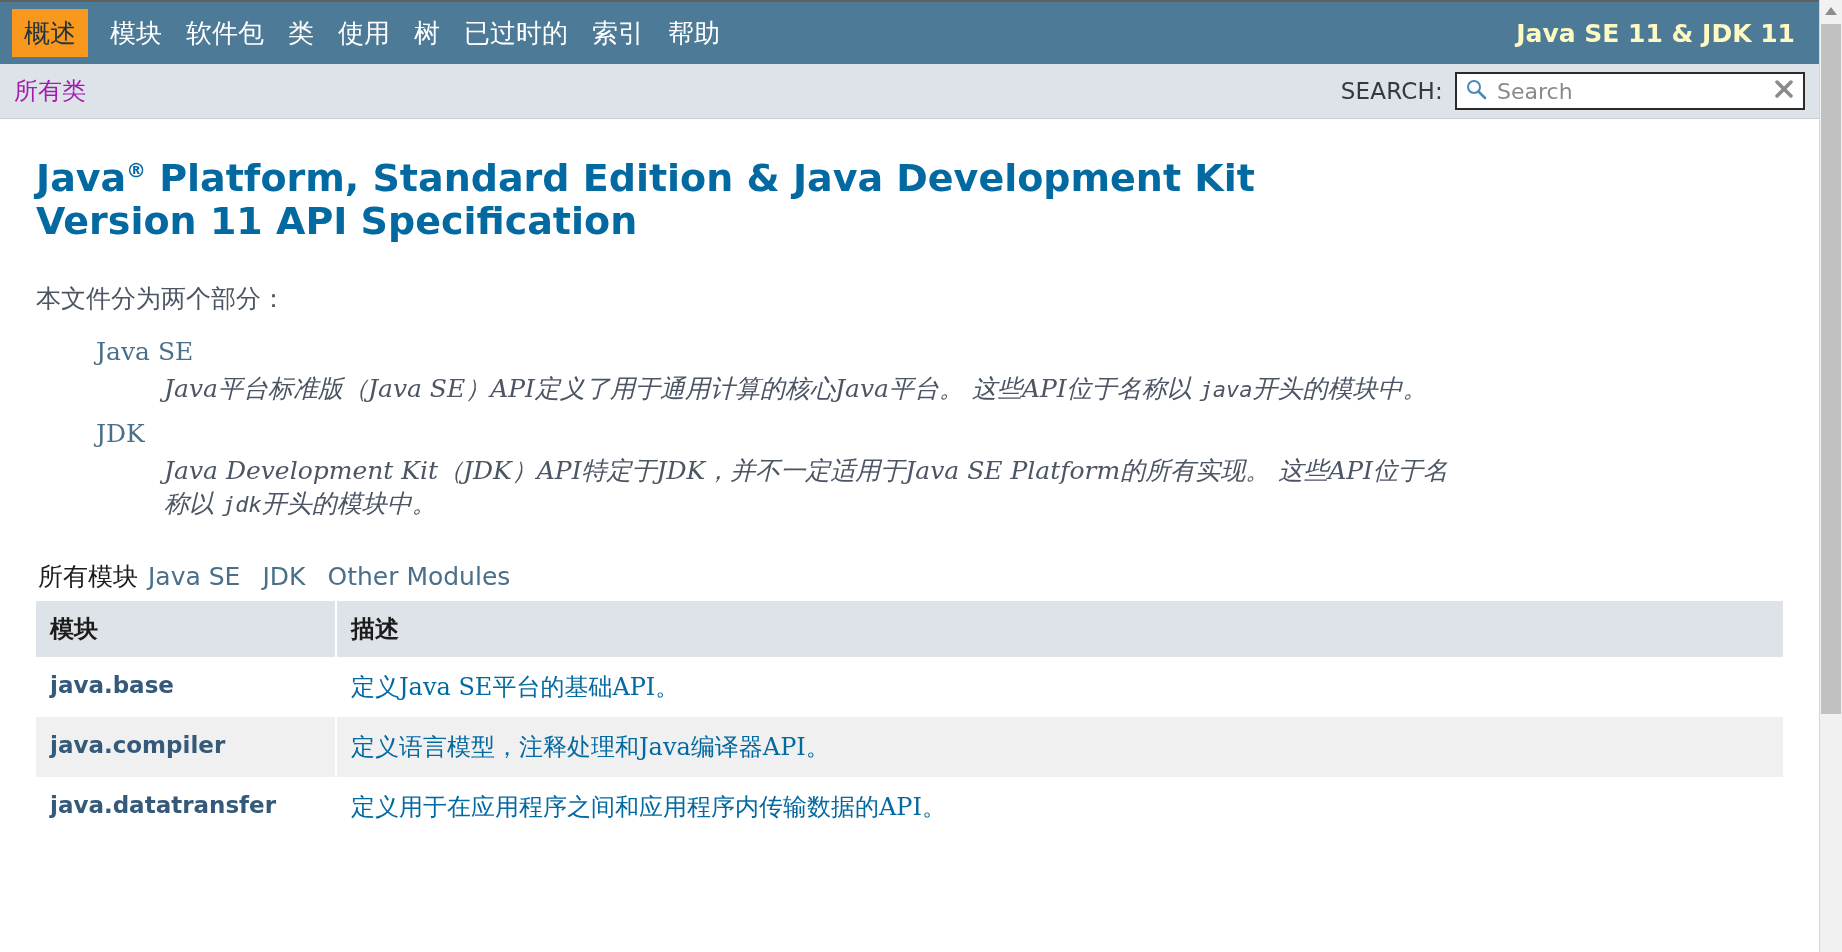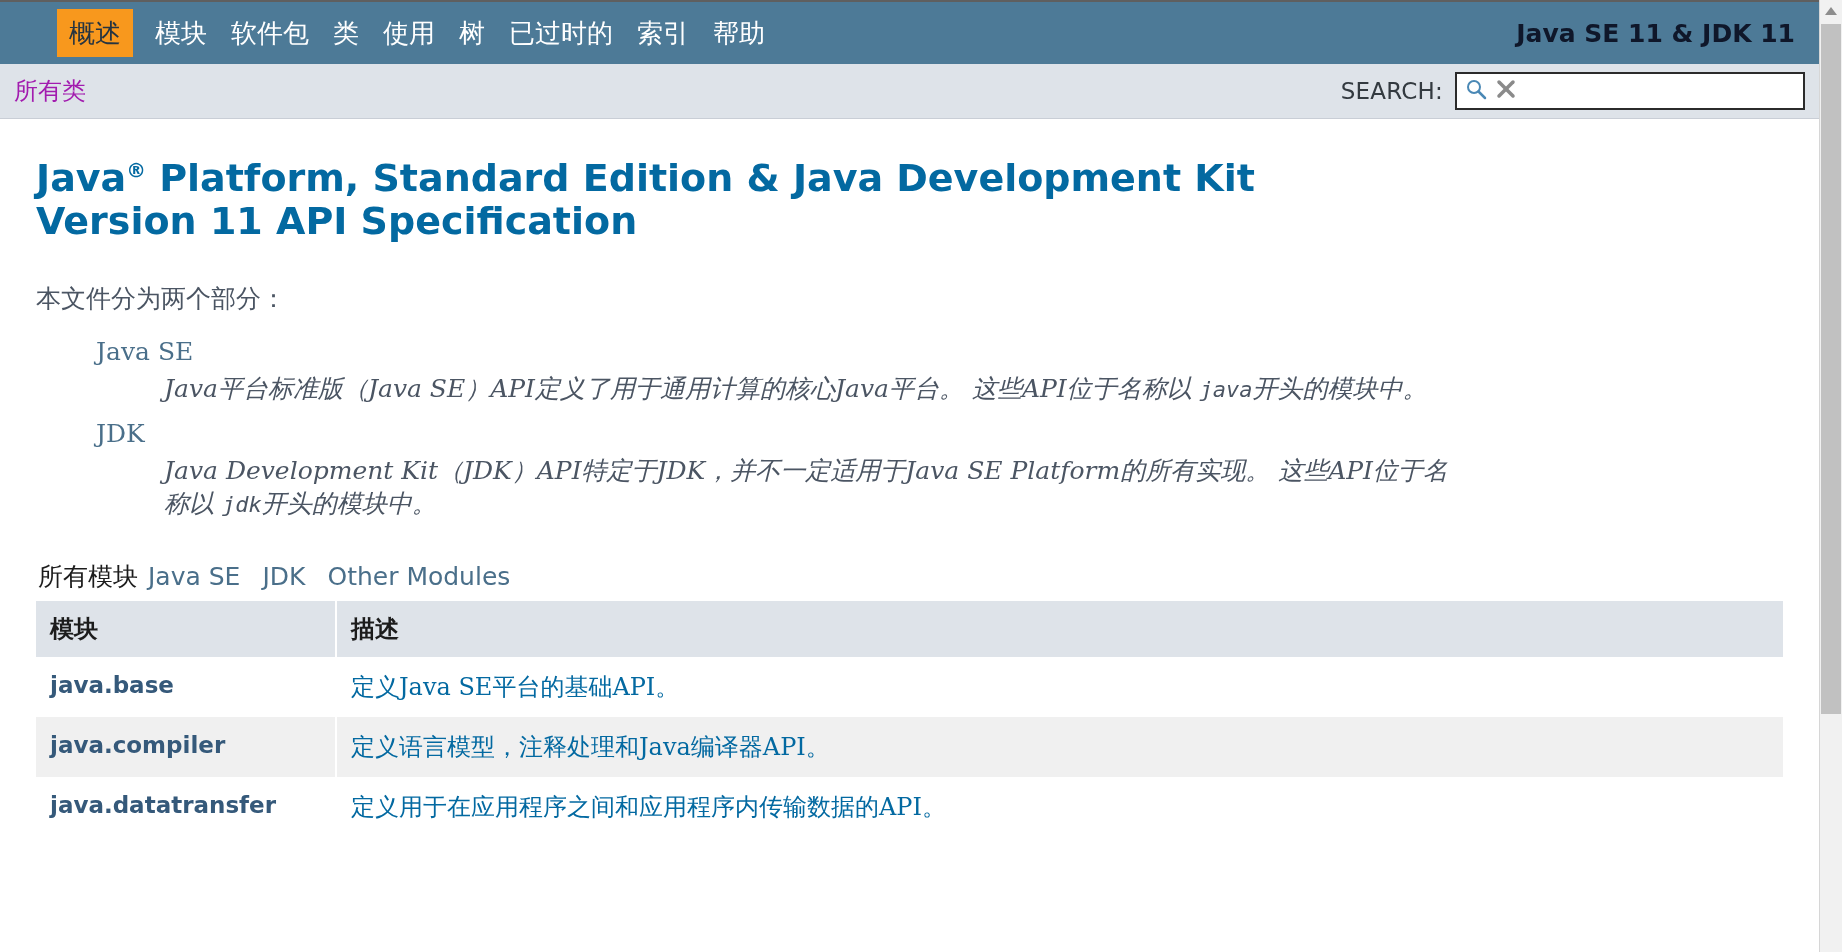--- a/index.html
+++ b/index.html
@@ -39,21 +39,20 @@
     display: flex;
     align-items: center;
     padding-left: 12px;
     box-sizing: border-box;
     position: relative;
   }
   .topnav-list {
     display: flex;
     align-items: center;
     gap: 0px;
-    margin-left: 45px;
   }
   .nav-item {
     color: #ffffff;
     font-size: 26px;
     line-height: 1;
     padding: 9px 12px;
     white-space: nowrap;
     cursor: pointer;
     text-shadow: 0 0 0 rgba(0,0,0,0);
   }
@@ -62,21 +61,21 @@
     color: #253441;
     font-weight: normal;
     padding: 11px 12px;
     margin-right: 10px;
   }
   .topnav-title {
     position: absolute;
     right: 24px;
     top: 50%;
     transform: translateY(-50%);
-    color: #0f172a;
+    color: #fef9c3;
     font-size: 25px;
     font-weight: bold;
     white-space: nowrap;
   }
 
   
   .subnav {
     background: #dee3e9;
     height: 55px;
     display: flex;
@@ -294,20 +293,21 @@
 
       <div class="search-wrap">
         <div class="search-label">SEARCH:</div>
         <div class="search-box">
           <span class="icon-magnifier">
             <svg width="22" height="22" viewBox="0 0 22 22">
               <circle cx="9" cy="9" r="6" fill="none" stroke="#4a88b5" stroke-width="2"></circle>
               <line x1="13.5" y1="13.5" x2="20" y2="20" stroke="#4a88b5" stroke-width="2.5" stroke-linecap="round"></line>
             </svg>
           </span>
+          <input class="search-input" type="text" placeholder="Search" style="">
           <span class="icon-clear">
             <svg width="22" height="22" viewBox="0 0 22 22">
               <line x1="4" y1="4" x2="18" y2="18" stroke="#8a8a8a" stroke-width="3.5" stroke-linecap="round"></line>
               <line x1="18" y1="4" x2="4" y2="18" stroke="#8a8a8a" stroke-width="3.5" stroke-linecap="round"></line>
             </svg>
           </span>
         </div>
       </div>
     </div>
 

